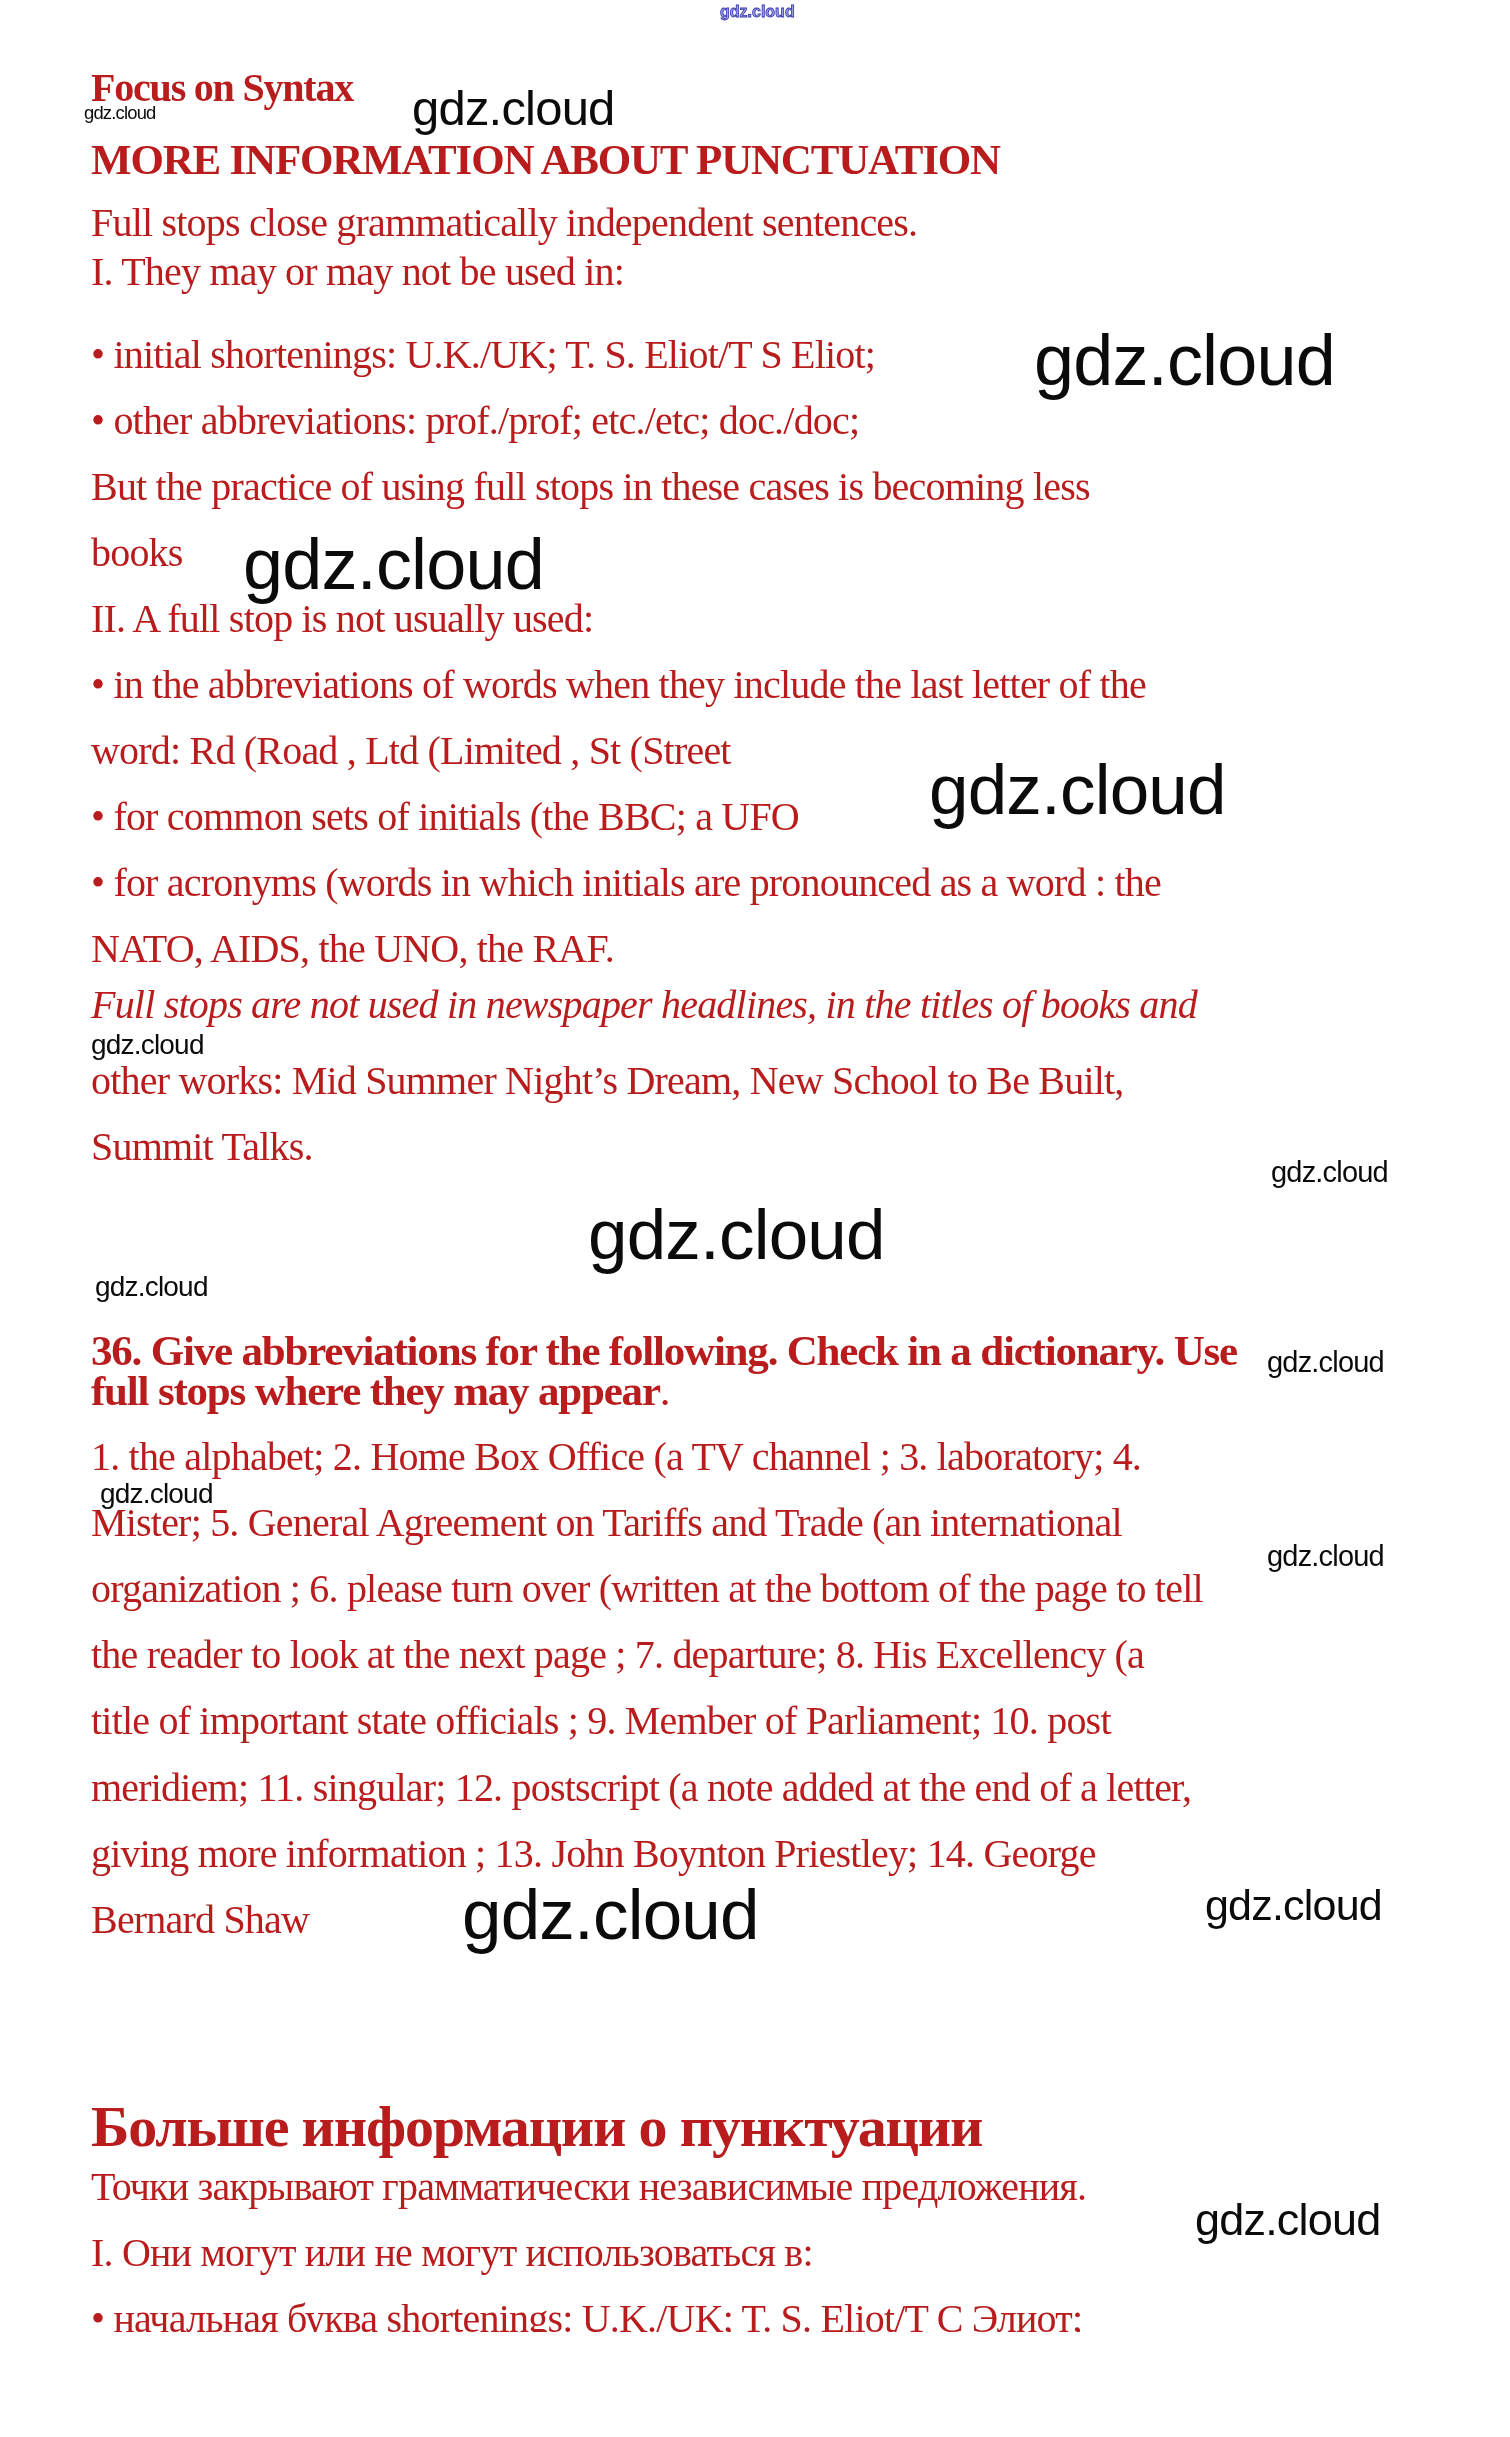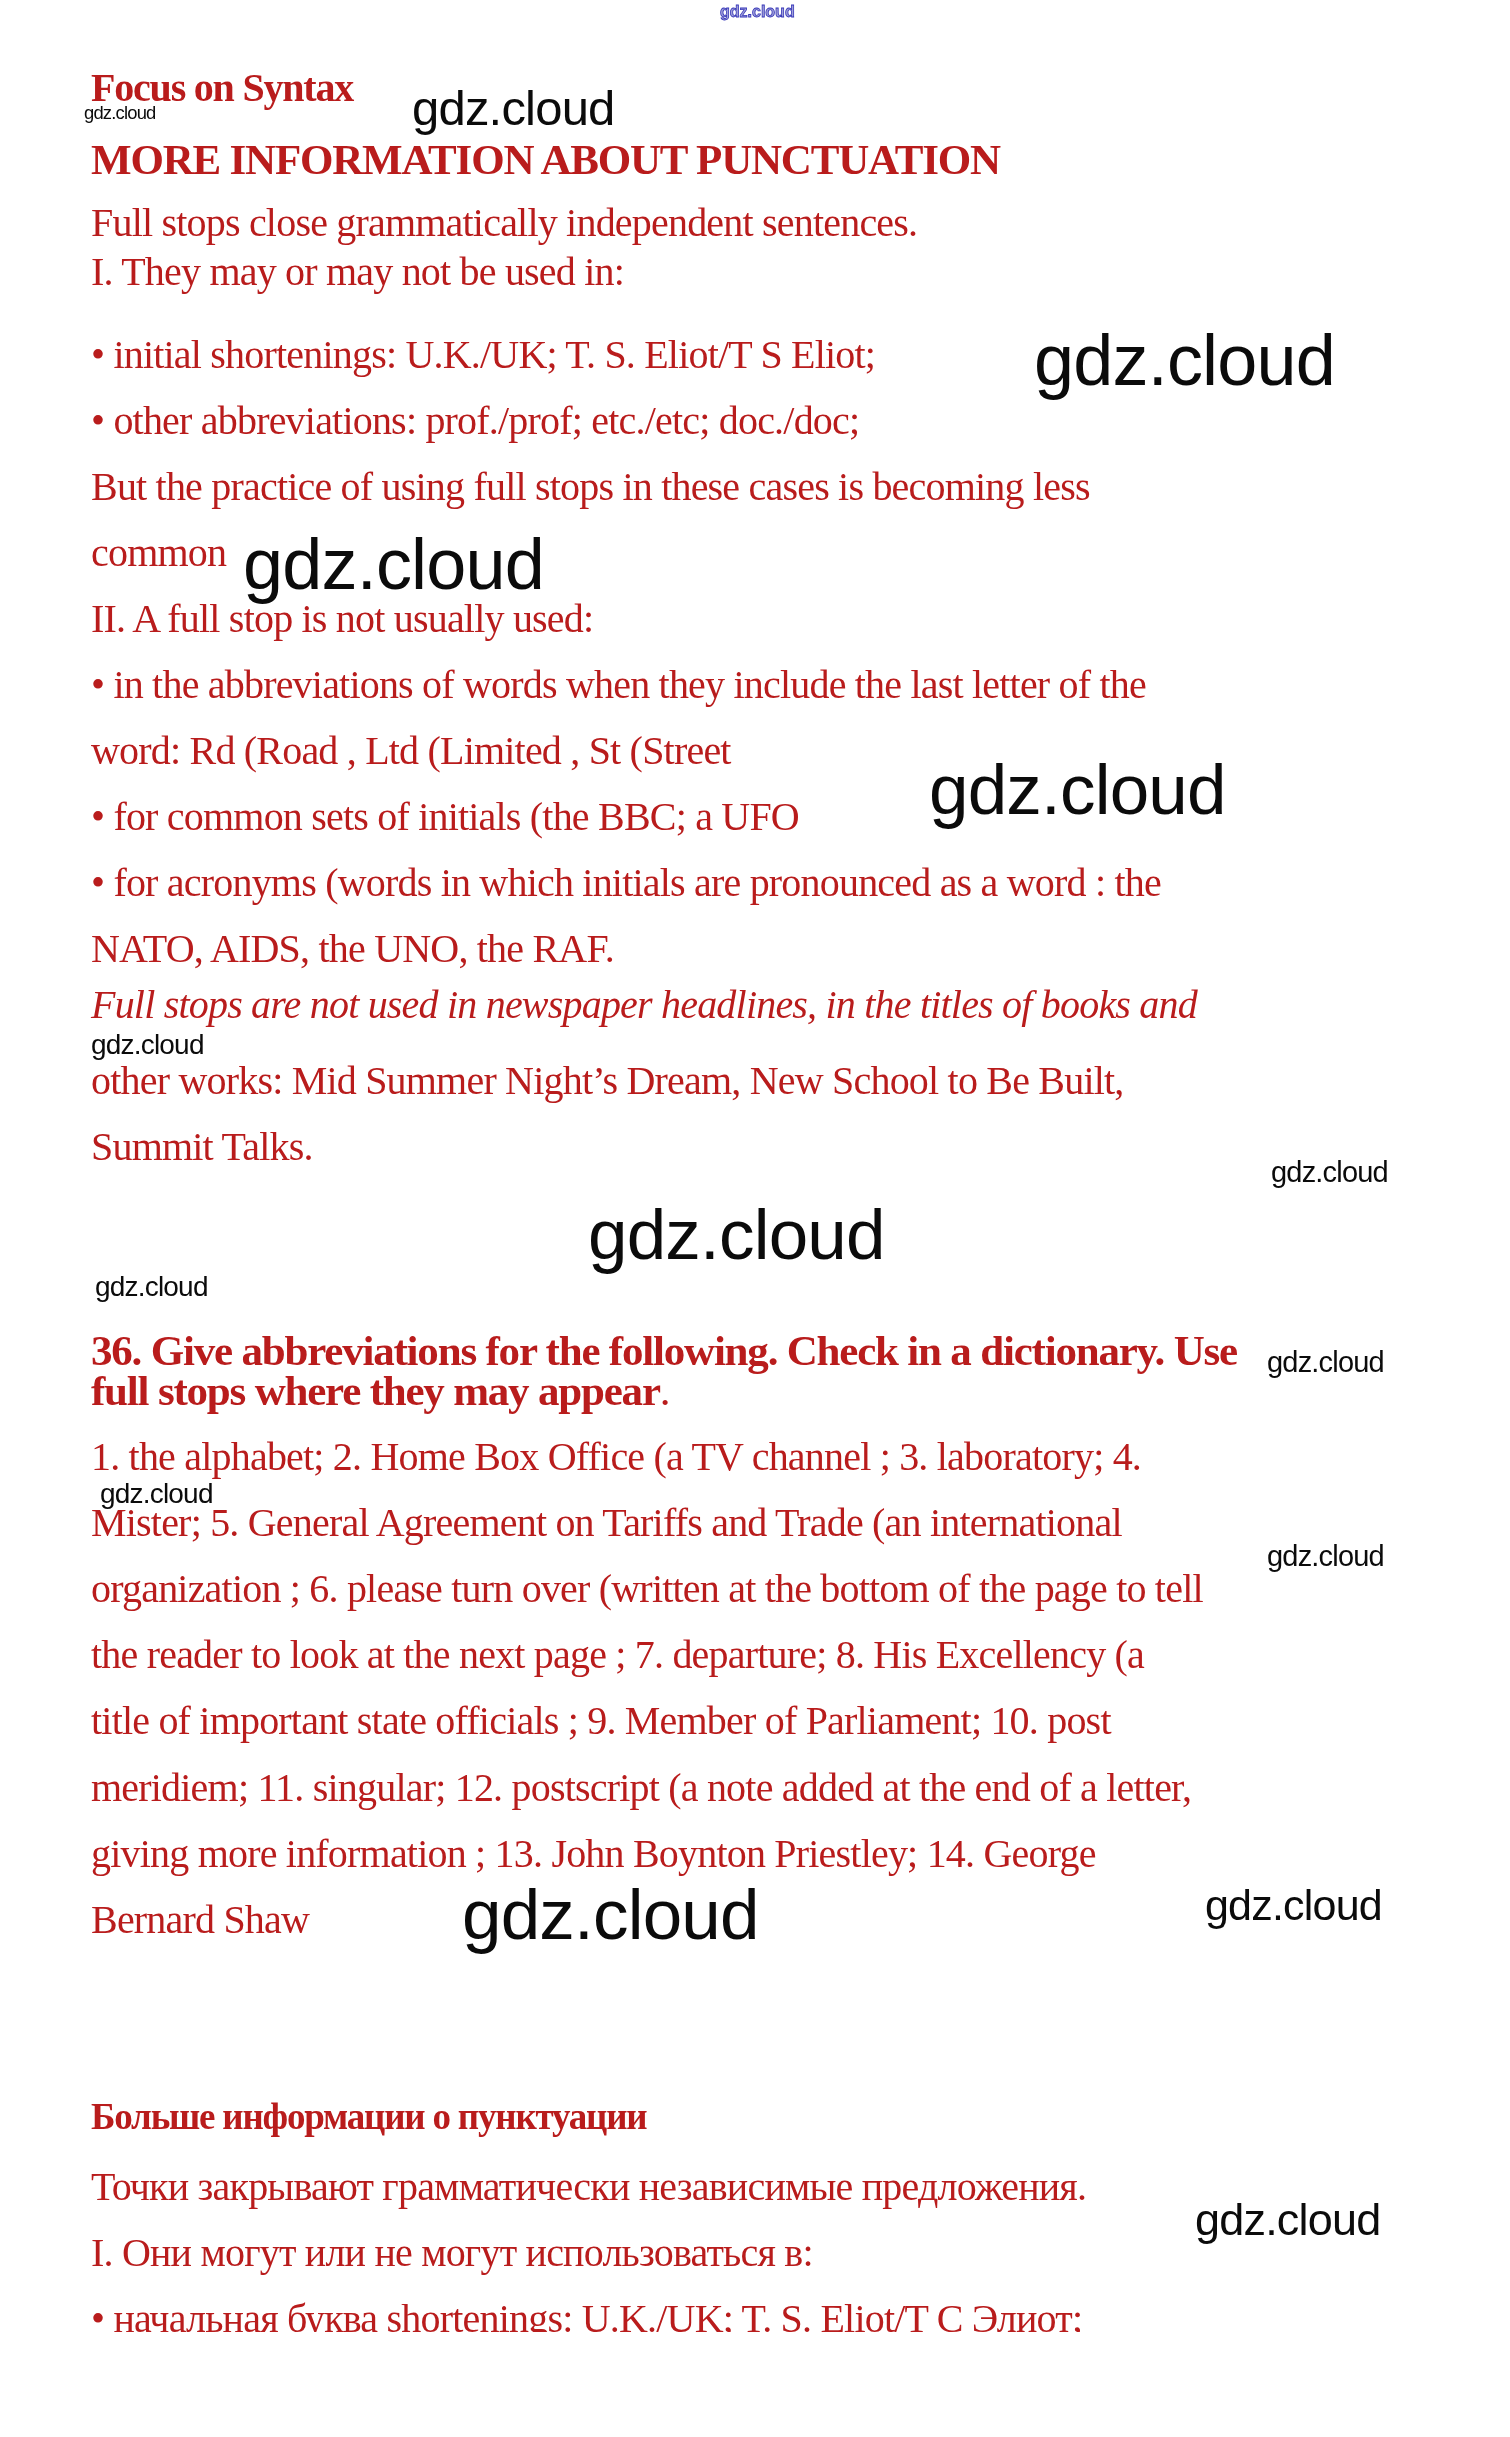--- a/index.html
+++ b/index.html
@@ -64,39 +64,39 @@
       <div class="wm" style="left: 1195px; top: 2197px; font-size: 45px;">gdz.cloud</div>
     </div>
   <div id="text-layer">
       <div class="line bold" style="top: 68px; font-size: 40px;"><span>Focus on Syntax</span></div>
       <div class="line bold" style="top: 138px; font-size: 43px;"><span>MORE INFORMATION ABOUT PUNCTUATION</span></div>
       <div class="line" style="top: 203px;"><span>Full stops close grammatically independent sentences.</span></div>
       <div class="line" style="top: 252px; text-align: center;"><span>I. They may or may not be used in:</span></div>
       <div class="line" style="top: 335px;"><span>• initial shortenings: U.K./UK; T. S. Eliot/T S Eliot;</span></div>
       <div class="line" style="top: 401px;"><span>• other abbreviations: prof./prof; etc./etc; doc./doc;</span></div>
       <div class="line" style="top: 467px; text-align: right;"><span>But the practice of using full stops in these cases is becoming less</span></div>
-      <div class="line" style="top: 533px;"><span>common</span></div>
+      <div class="line" style="top: 533px;"><span>books</span></div>
       <div class="line" style="top: 599px;"><span>II. A full stop is not usually used:</span></div>
       <div class="line" style="top: 665px;"><span>• in the abbreviations of words when they include the last letter of the</span></div>
       <div class="line" style="top: 731px;"><span>word: Rd (Road , Ltd (Limited , St (Street</span></div>
       <div class="line" style="top: 797px;"><span>• for common sets of initials (the BBC; a UFO</span></div>
       <div class="line" style="top: 863px;"><span>• for acronyms (words in which initials are pronounced as a word : the</span></div>
       <div class="line" style="top: 929px;"><span>NATO, AIDS, the UNO, the RAF.</span></div>
       <div class="line" style="top: 985px; font-style: italic;"><span>Full stops are not used in newspaper headlines, in the titles of books and</span></div>
       <div class="line" style="top: 1061px;"><span>other works: Mid Summer Night’s Dream, New School to Be Built,</span></div>
       <div class="line" style="top: 1127px;"><span>Summit Talks.</span></div>
       <div class="line bold" style="top: 1301px; font-size: 43px; margin-top: 28px;"><span>36. Give abbreviations for the following. Check in a dictionary. Use</span></div>
       <div class="line bold" style="top: 1369px; font-size: 43px;"><span>full stops where they may appear</span><span class="tail">.</span></div>
       <div class="line" style="top: 1437px;"><span>1. the alphabet; 2. Home Box Office (a TV channel ; 3. laboratory; 4.</span></div>
       <div class="line" style="top: 1503px;"><span>Mister; 5. General Agreement on Tariffs and Trade (an international</span></div>
       <div class="line" style="top: 1569px;"><span>organization ; 6. please turn over (written at the bottom of the page to tell</span></div>
       <div class="line" style="top: 1635px;"><span>the reader to look at the next page ; 7. departure; 8. His Excellency (a</span></div>
       <div class="line" style="top: 1701px;"><span>title of important state officials ; 9. Member of Parliament; 10. post</span></div>
       <div class="line" style="top: 1768px;"><span>meridiem; 11. singular; 12. postscript (a note added at the end of a letter,</span></div>
       <div class="line" style="top: 1834px;"><span>giving more information ; 13. John Boynton Priestley; 14. George</span></div>
       <div class="line" style="top: 1900px;"><span>Bernard Shaw</span></div>
-      <div class="line bold" style="top: 2098px; font-size: 37px;"><span>Больше информации о пунктуации</span></div>
+      <div class="line bold" style="top: 2098px; font-size: 58px;"><span>Больше информации о пунктуации</span></div>
       <div class="line" style="top: 2167px;"><span>Точки закрывают грамматически независимые предложения.</span></div>
       <div class="line" style="top: 2233px;"><span>I. Они могут или не могут использоваться в:</span></div>
       <div class="line" style="top: 2299px;"><span>• начальная буква shortenings: U.K./UK; T. S. Eliot/T С Элиот;</span></div>
     </div>
 </div>
 
 
 </body></html>

